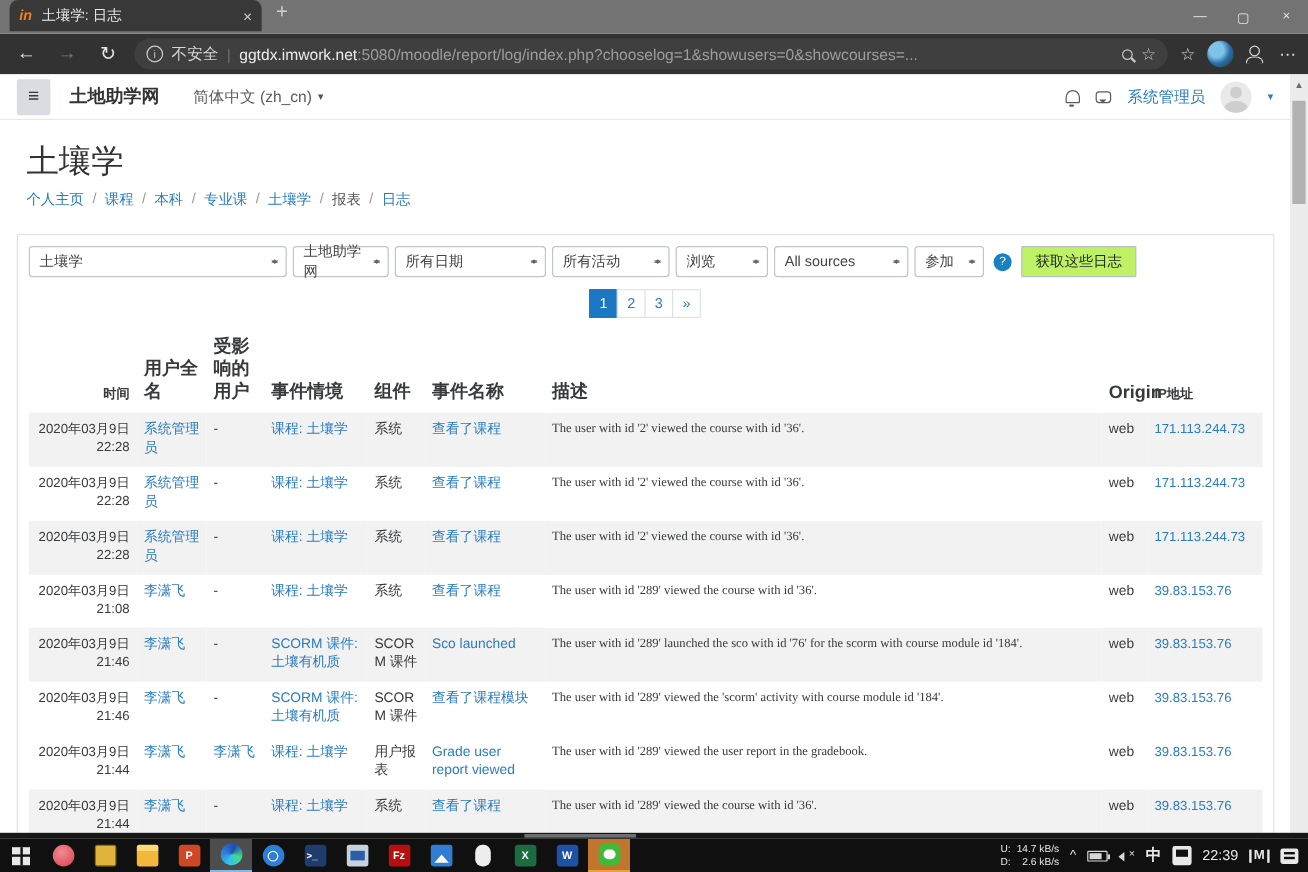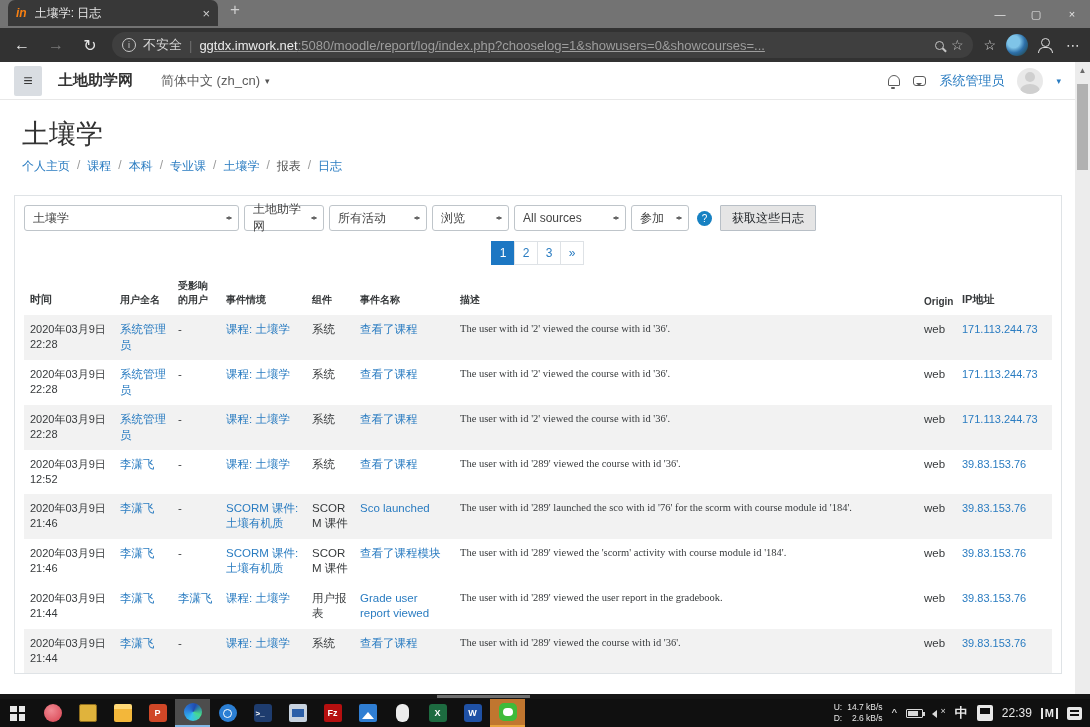--- a/index.html
+++ b/index.html
@@ -21,21 +21,21 @@
   
   .toolbar { height:34px; background:#323232; display:flex; align-items:center; padding:0 10px; gap:10px; flex:0 0 auto; }
   .nav-btn { color:#e4e4e4; font-size:16px; width:24px; text-align:center; }
   .nav-btn.disabled { color:#787878; }
   .urlbar { flex:1; height:26px; background:#3f3f3f; border-radius:14px; display:flex; align-items:center;
             padding:0 10px; gap:7px; min-width:0; }
   .info-badge { width:14px; height:14px; border:1.3px solid #c9c9c9; border-radius:50%; color:#c9c9c9;
                 font-size:9px; display:flex; align-items:center; justify-content:center; flex:0 0 auto; }
   .sec-label { color:#d6d6d6; font-size:13px; white-space:nowrap; }
   .url-div { color:#6e6e6e; font-size:13px; }
-  .url-text { font-size:13px; white-space:nowrap; overflow:hidden; flex:1; min-width:0; color:#9d9d9d;text-decoration:underline; }
+  .url-text { font-size:13px; white-space:nowrap; overflow:hidden; flex:1; min-width:0; color:#9d9d9d; }
   .url-host { color:#ececec; }
   .mag { width:9px; height:9px; border:1.6px solid #c4c4c4; border-radius:50%; position:relative; flex:0 0 auto; }
   .mag::after { content:""; position:absolute; width:5px; height:1.6px; background:#c4c4c4;
                 transform:rotate(45deg); right:-4px; bottom:-2px; }
   .glyph-star { color:#c4c4c4; font-size:14px; }
   .tool-ic { color:#dcdcdc; font-size:14px; }
   .avatar-br { width:22px; height:22px; border-radius:50%;
                background:radial-gradient(circle at 35% 35%, #7fc4e8 0 30%, #2d6fa8 55%, #1d3a2c 100%); }
   .person-ic { width:18px; height:16px; position:relative; }
   .person-ic::before { content:""; position:absolute; left:3px; top:1px; width:7px; height:7px;
@@ -78,34 +78,34 @@
 
   
   .card { border:1px solid #dfe3e6; background:#fff; padding:9px 9px 0 9px; }
   .filter-row { display:flex; align-items:center; gap:5px; }
   .sel { height:26px; border:1px solid #bfc5ca; border-radius:3px; background:#fff; position:relative;
          display:flex; align-items:center; padding:0 18px 0 8px; font-size:12px; color:#444; }
   .sel::before { content:""; position:absolute; right:6px; top:7px; border:3.5px solid transparent; border-bottom-color:#666; }
   .sel::after  { content:""; position:absolute; right:6px; bottom:7px; border:3.5px solid transparent; border-top-color:#666; }
   .help-circle { width:15px; height:15px; border-radius:50%; background:#1781c2; color:#fff; font-size:10px;
                  display:flex; align-items:center; justify-content:center; margin:0 3px; flex:0 0 auto; }
-  .get-logs-btn { height:26px; background:#e5e5e5; border:1px solid #b8bfc6; border-radius:1px;
+  .get-logs-btn { height:26px; background:#bef264; border:1px solid #b8bfc6; border-radius:1px;
                   font-size:12px; color:#212529; padding:0 11px; }
   .pag { display:flex; justify-content:center; margin:10px 0 2px 0; }
   .pg { min-width:24px; height:24px; border:1px solid #dee2e6; color:#2a7cc1; font-size:12px;
         display:flex; align-items:center; justify-content:center; padding:0 6px; margin-left:-1px; background:#fff; }
   .pg.active { background:#1c77c3; border-color:#1c77c3; color:#fff; }
 
   
   table { width:100%; border-collapse:collapse; table-layout:fixed; margin-top:10px; }
-  th { font-size:10px; color:#373a3c; text-align:left; vertical-align:bottom; padding:4px 6px 8px 6px; font-weight:bold; }
+  th { font-size:15px; color:#373a3c; text-align:left; vertical-align:bottom; padding:4px 6px 8px 6px; font-weight:bold; }
   td { font-size:11.5px; color:#373a3c; padding:7px 6px; vertical-align:top; line-height:1.35; word-break:break-word; }
   tr.odd td { background:#f2f2f2; }
   .lnk { color:#2a7cc1; }
-  .c-time { width:90px; font-size:11px; }
+  .c-time { width:90px; font-size:11px;text-align:right; }
   .c-user { width:58px; }
   .c-aff { width:48px; }
   .c-ctx { width:86px; }
   .c-comp { width:48px; }
   .c-event { width:100px; }
   .c-desc { font-size:10.5px; white-space:nowrap; overflow:hidden;font-family:Liberation Serif, serif; }
   .c-origin { width:38px; white-space:nowrap; }
   .c-ip { width:96px; font-size:11px; white-space:nowrap; }
 
   
@@ -237,20 +237,23 @@
           </div>
 
         <div class="card">
           <div class="filter-row">
             <span class="sel" style="width:215px">
                 <span>土壤学</span>
               </span>
             <span class="sel" style="width:80px">
                 <span>土地助学网</span>
               </span>
+            <span class="sel" style="width:126px">
+                <span>所有日期</span>
+              </span>
             <span class="sel" style="width:98px">
                 <span>所有活动</span>
               </span>
             <span class="sel" style="width:77px">
                 <span>浏览</span>
               </span>
             <span class="sel" style="width:112px">
                 <span>All sources</span>
               </span>
             <span class="sel" style="width:58px">
@@ -309,21 +312,21 @@
     <td class="c-user lnk">系统管理员</td>
     <td class="c-aff">-</td>
     <td class="c-ctx lnk">课程: 土壤学</td>
     <td class="c-comp">系统</td>
     <td class="c-event lnk">查看了课程</td>
     <td class="c-desc">The user with id '2' viewed the course with id '36'.</td>
     <td class="c-origin">web</td>
     <td class="c-ip lnk">171.113.244.73</td>
   </tr>
                 <tr>
-    <td class="c-time">2020年03月9日 12:52</td>
+    <td class="c-time">2020年03月9日 21:08</td>
     <td class="c-user lnk">李潇飞</td>
     <td class="c-aff">-</td>
     <td class="c-ctx lnk">课程: 土壤学</td>
     <td class="c-comp">系统</td>
     <td class="c-event lnk">查看了课程</td>
     <td class="c-desc">The user with id '289' viewed the course with id '36'.</td>
     <td class="c-origin">web</td>
     <td class="c-ip lnk">39.83.153.76</td>
   </tr>
                 <tr class="odd">

